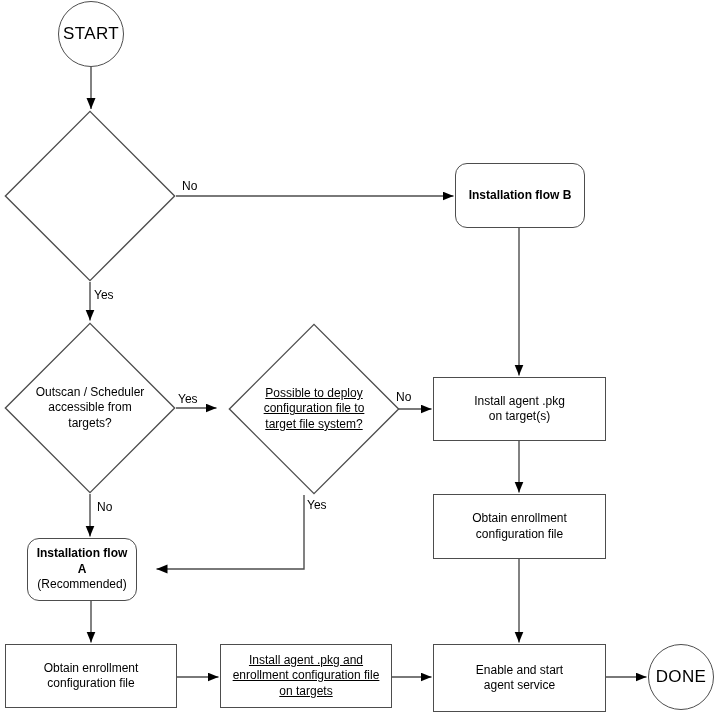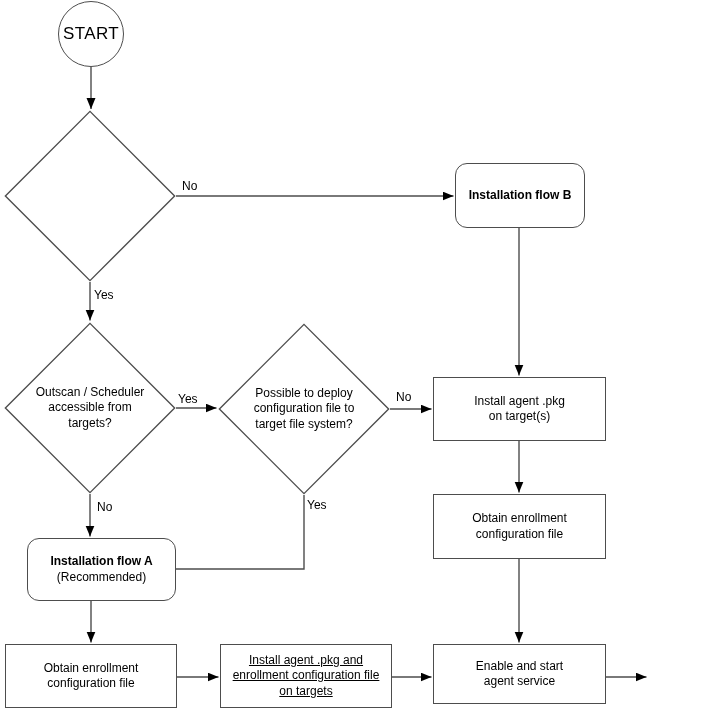--- a/index.html
+++ b/index.html
@@ -126,62 +126,65 @@
 
   <div class="node diamond" style="left:4px; top:322px; width:172px; height:172px;align-items:center;">
     <svg class="dshape" viewBox="0 0 100 100" preserveAspectRatio="none">
       <polygon points="50,0.8 99.2,50 50,99.2 0.8,50"></polygon>
     </svg>
     <div class="label">Outscan / Scheduler
 accessible from
 targets?</div>
   </div>
 
-  <div class="node diamond" style="left:218px; top:323px; width:172px; height:172px;">
+  <div class="node diamond" style="left:228px; top:323px; width:172px; height:172px;text-decoration:underline;">
     <svg class="dshape" viewBox="0 0 100 100" preserveAspectRatio="none">
       <polygon points="50,0.8 99.2,50 50,99.2 0.8,50"></polygon>
     </svg>
     <div class="label">Possible to deploy
 configuration file to
 target file system?</div>
   </div>
 
   <div class="node rect" style="left:433px; top:377px; width:173px; height:64px;">
     <div class="label">Install agent .pkg
 on target(s)</div>
   </div>
 
   <div class="node rect" style="left:433px; top:494px; width:173px; height:65px;">
     <div class="label">Obtain enrollment
 configuration file</div>
   </div>
 
-  <div class="node rounded" style="left:27px; top:538px; width:149px; height:63px;">
+  <div class="node rounded" style="left:27px; top:538px; width:110px; height:63px;">
     <div class="label stack">
       <span class="bold">Installation flow A</span>
       <span>(Recommended)</span>
     </div>
   </div>
 
   <div class="node rect" style="left:5px; top:644px; width:172px; height:64px;">
     <div class="label">Obtain enrollment
 configuration file</div>
   </div>
 
   <div class="node rect" style="left:220px; top:644px; width:172px; height:64px;text-decoration:underline;">
     <div class="label">Install agent .pkg and
 enrollment configuration file
 on targets</div>
   </div>
 
-  <div class="node rect" style="left:433px; top:644px; width:173px; height:60px;">
+  <div class="node rect" style="left:433px; top:644px; width:173px; height:68px;">
     <div class="label">Enable and start
 agent service</div>
   </div>
 
+  <div class="node circle" style="left:648px; top:644px; width:66px; height:66px;">
+    <div class="label">DONE</div>
+  </div>
 
   <span class="edge-label" style="left:182px; top:179px;">No</span>
   <span class="edge-label" style="left:94px; top:288px;">Yes</span>
   <span class="edge-label" style="left:178px; top:392px;">Yes</span>
   <span class="edge-label" style="left:97px; top:500px;">No</span>
   <span class="edge-label" style="left:396px; top:390px;">No</span>
   <span class="edge-label" style="left:307px; top:498px;">Yes</span>
 
 </div>
 

